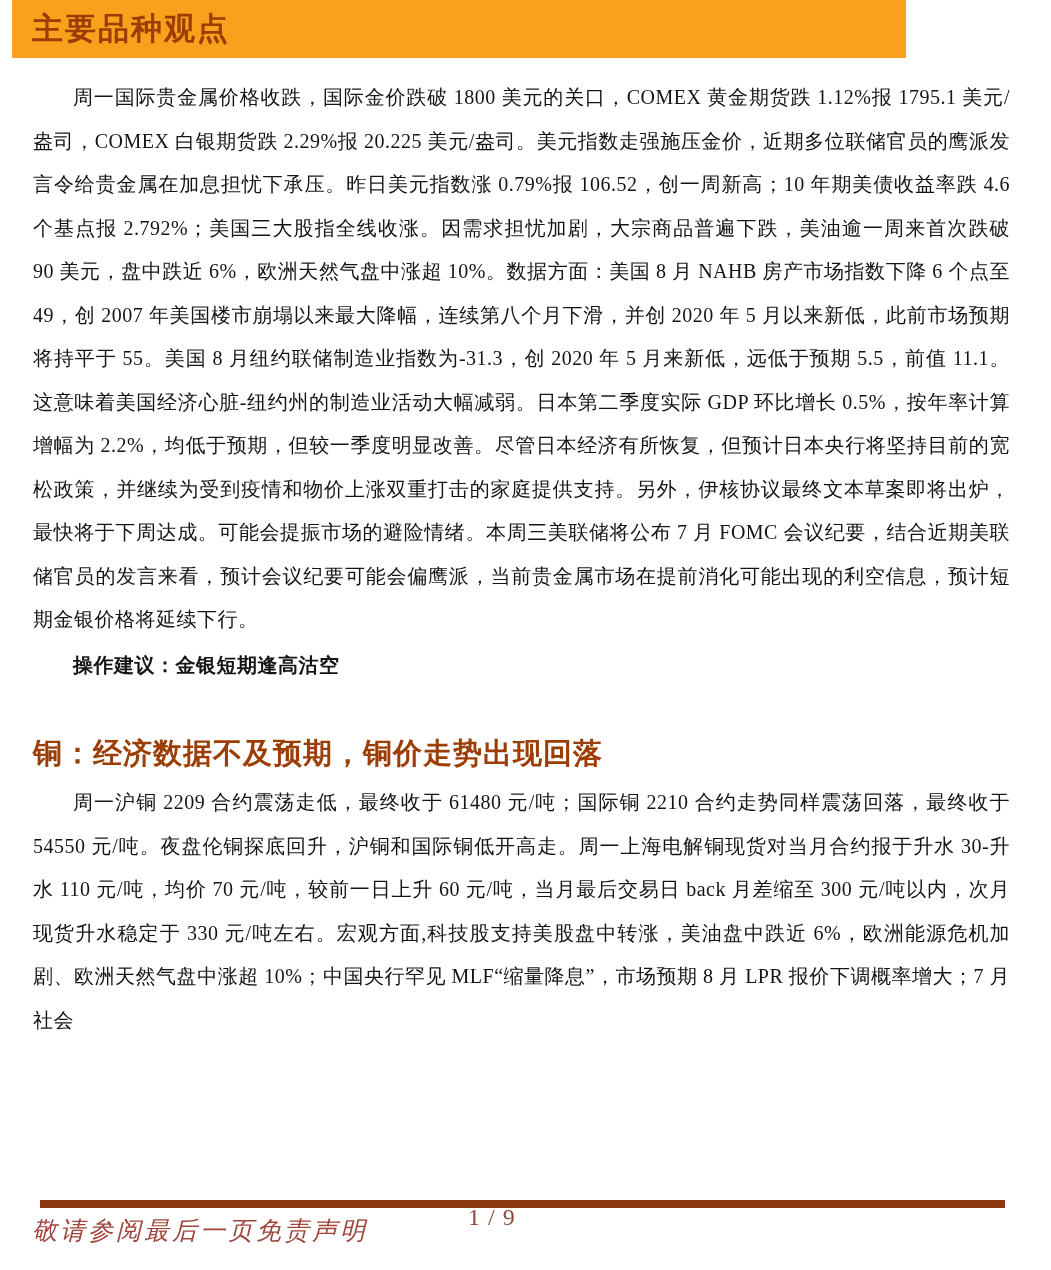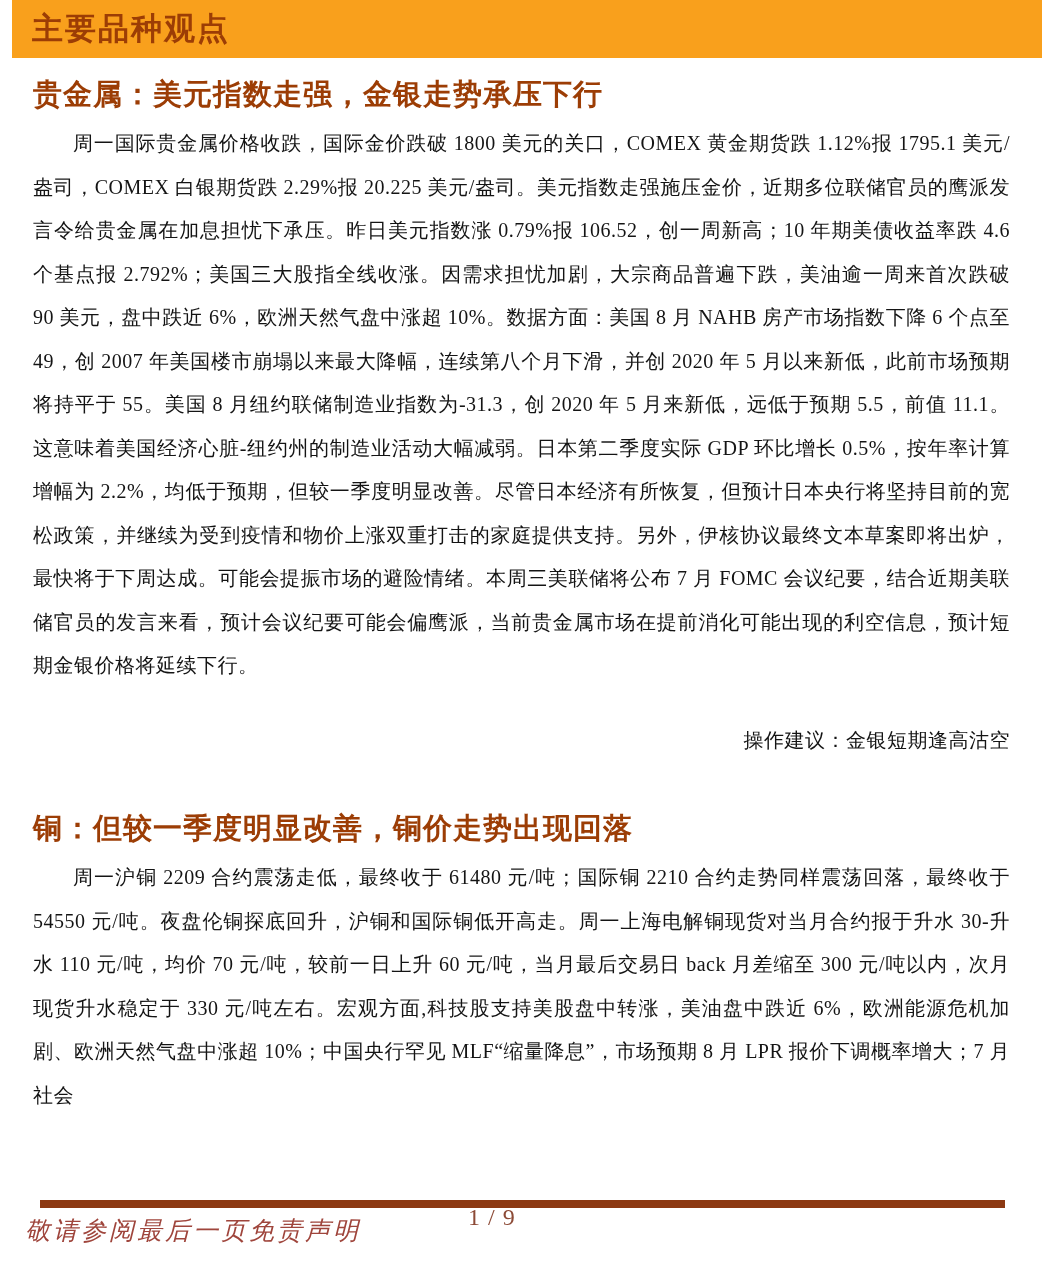--- a/index.html
+++ b/index.html
@@ -14,21 +14,21 @@
   .page{
     position:relative;
     width:1051px;height:1270px;
     background:#ffffff;
     overflow:hidden;
     font-family:"Liberation Serif","DejaVu Serif",serif;
     color:var(--body-col);
   }
   .banner{
     position:absolute;left:12px;top:0;
-    width:1030px;height:58px;
+    width:894px;height:58px;
     background:var(--banner-bg);
     display:flex;align-items:center;
   }
   .banner-title{
     font-family:"Liberation Sans","DejaVu Sans",sans-serif;
     font-weight:bold;
     font-size:31px;
     color:var(--heading-col);
     padding-left:20px;
     letter-spacing:2px;
@@ -49,35 +49,36 @@
   .body-text{
     font-size:20px;
     line-height:43.5px;
     margin:0;
     text-align:justify;
     text-justify:inter-ideograph;
     text-indent:2em;
     letter-spacing:0.5px;
   }
   .advice{
-    text-align:right;
-    margin-top:31px;
+    text-align:left;
+    margin-top:2px;
+    font-weight:bold;
   }
   .sec-2{
     margin-top:48px;
   }
   .footer-rule{
     position:absolute;
     left:40px;top:1200px;
     width:965px;height:8px;
     background:var(--rule-col);
   }
   .disclaimer{
     position:absolute;
-    left:25px;top:1214px;
+    left:32px;top:1214px;
     font-size:25px;
     font-style:italic;
     color:var(--footer-col);
     letter-spacing:3px;
     font-family:"Liberation Serif","DejaVu Serif",serif;
   }
   .page-num{
     position:absolute;
     left:468px;top:1204px;
     font-size:24px;
@@ -90,27 +91,26 @@
 
 <div class="page">
 
   <header class="banner">
     <span class="banner-title">主要品种观点</span>
   </header>
 
   <main class="content">
 
     <section>
-      <h2 class="sec-heading">贵金属：美元指数走强，金银走势承压下行</h2>
       <p class="body-text">周一国际贵金属价格收跌，国际金价跌破 1800 美元的关口，COMEX 黄金期货跌 1.12%报 1795.1 美元/盎司，COMEX 白银期货跌 2.29%报 20.225 美元/盎司。美元指数走强施压金价，近期多位联储官员的鹰派发言令给贵金属在加息担忧下承压。昨日美元指数涨 0.79%报 106.52，创一周新高；10 年期美债收益率跌 4.6 个基点报 2.792%；美国三大股指全线收涨。因需求担忧加剧，大宗商品普遍下跌，美油逾一周来首次跌破 90 美元，盘中跌近 6%，欧洲天然气盘中涨超 10%。数据方面：美国 8 月 NAHB 房产市场指数下降 6 个点至 49，创 2007 年美国楼市崩塌以来最大降幅，连续第八个月下滑，并创 2020 年 5 月以来新低，此前市场预期将持平于 55。美国 8 月纽约联储制造业指数为-31.3，创 2020 年 5 月来新低，远低于预期 5.5，前值 11.1。这意味着美国经济心脏-纽约州的制造业活动大幅减弱。日本第二季度实际 GDP 环比增长 0.5%，按年率计算增幅为 2.2%，均低于预期，但较一季度明显改善。尽管日本经济有所恢复，但预计日本央行将坚持目前的宽松政策，并继续为受到疫情和物价上涨双重打击的家庭提供支持。另外，伊核协议最终文本草案即将出炉，最快将于下周达成。可能会提振市场的避险情绪。本周三美联储将公布 7 月 FOMC 会议纪要，结合近期美联储官员的发言来看，预计会议纪要可能会偏鹰派，当前贵金属市场在提前消化可能出现的利空信息，预计短期金银价格将延续下行。</p>
       <p class="body-text advice">操作建议：金银短期逢高沽空</p>
     </section>
 
     <section class="sec-2">
-      <h2 class="sec-heading">铜：但较一季度明显改善，铜价走势出现回落</h2>
+      <h2 class="sec-heading">铜：经济数据不及预期，铜价走势出现回落</h2>
       <p class="body-text">周一沪铜 2209 合约震荡走低，最终收于 61480 元/吨；国际铜 2210 合约走势同样震荡回落，最终收于 54550 元/吨。夜盘伦铜探底回升，沪铜和国际铜低开高走。周一上海电解铜现货对当月合约报于升水 30-升水 110 元/吨，均价 70 元/吨，较前一日上升 60 元/吨，当月最后交易日 back 月差缩至 300 元/吨以内，次月现货升水稳定于 330 元/吨左右。宏观方面,科技股支持美股盘中转涨，美油盘中跌近 6%，欧洲能源危机加剧、欧洲天然气盘中涨超 10%；中国央行罕见 MLF“缩量降息”，市场预期 8 月 LPR 报价下调概率增大；7 月社会</p>
     </section>
 
   </main>
 
   <div class="footer-rule"></div>
 
   <footer>
     <span class="disclaimer">敬请参阅最后一页免责声明</span>
     <span class="page-num">1 / 9</span>

